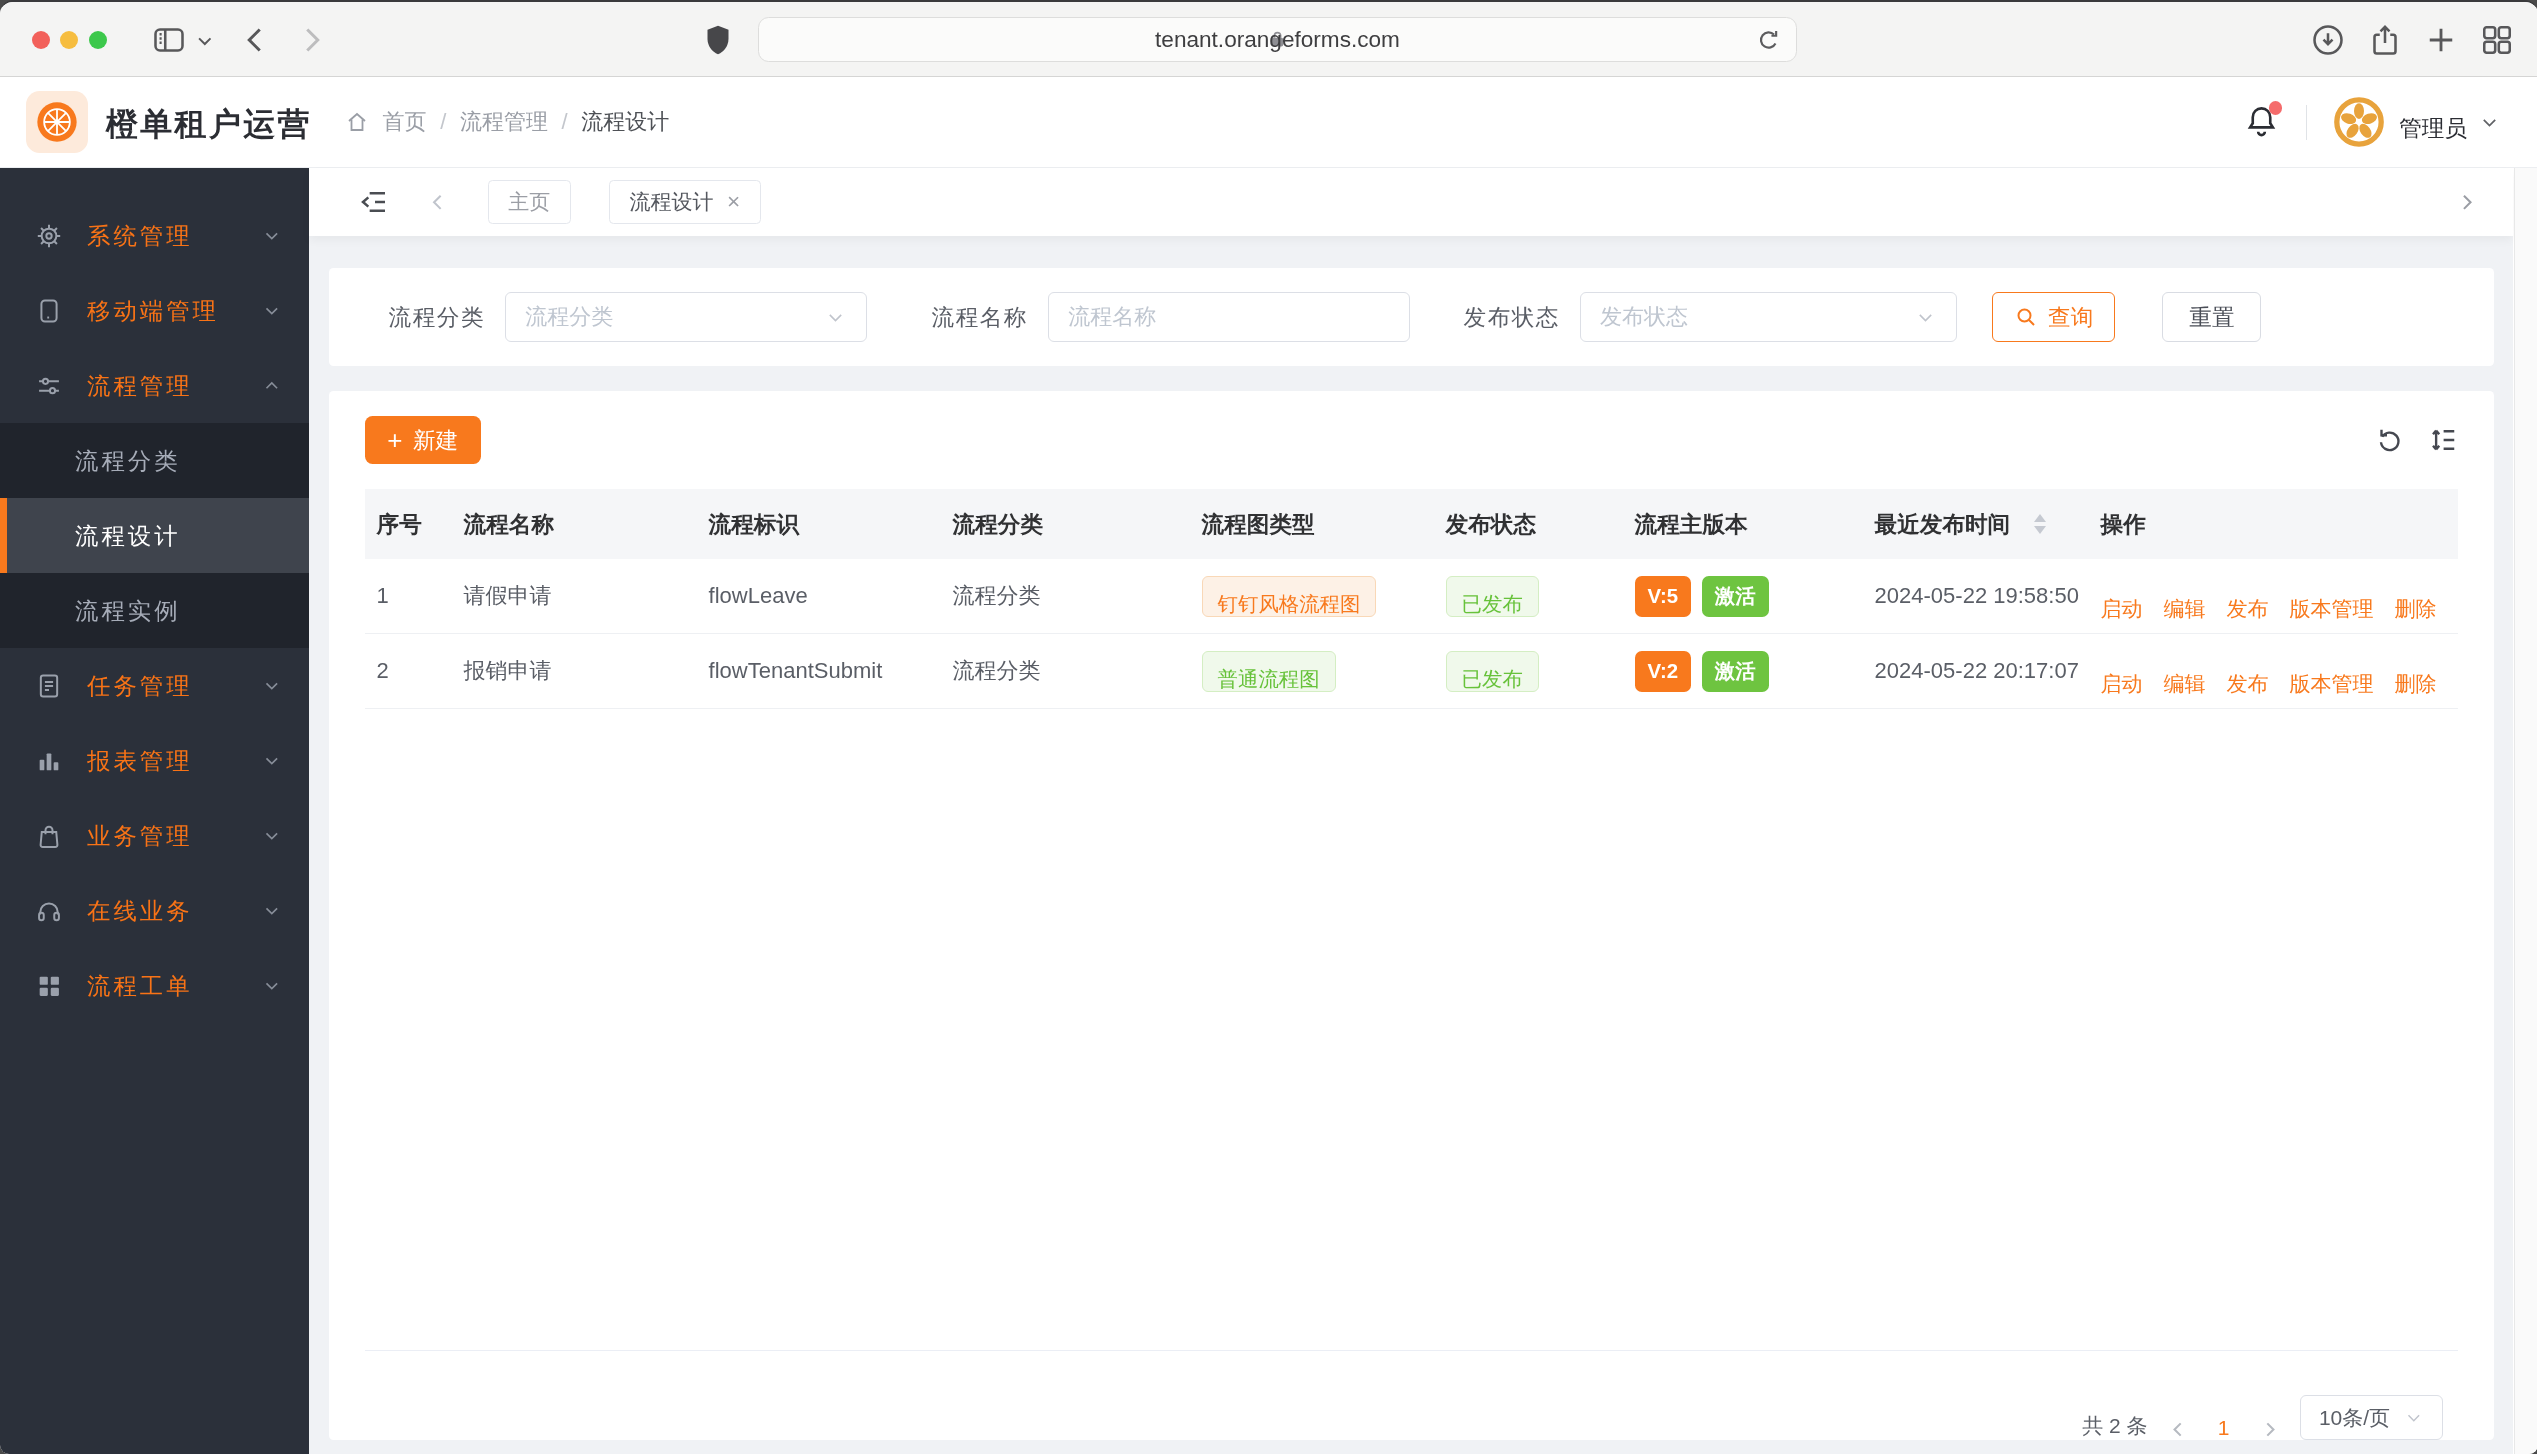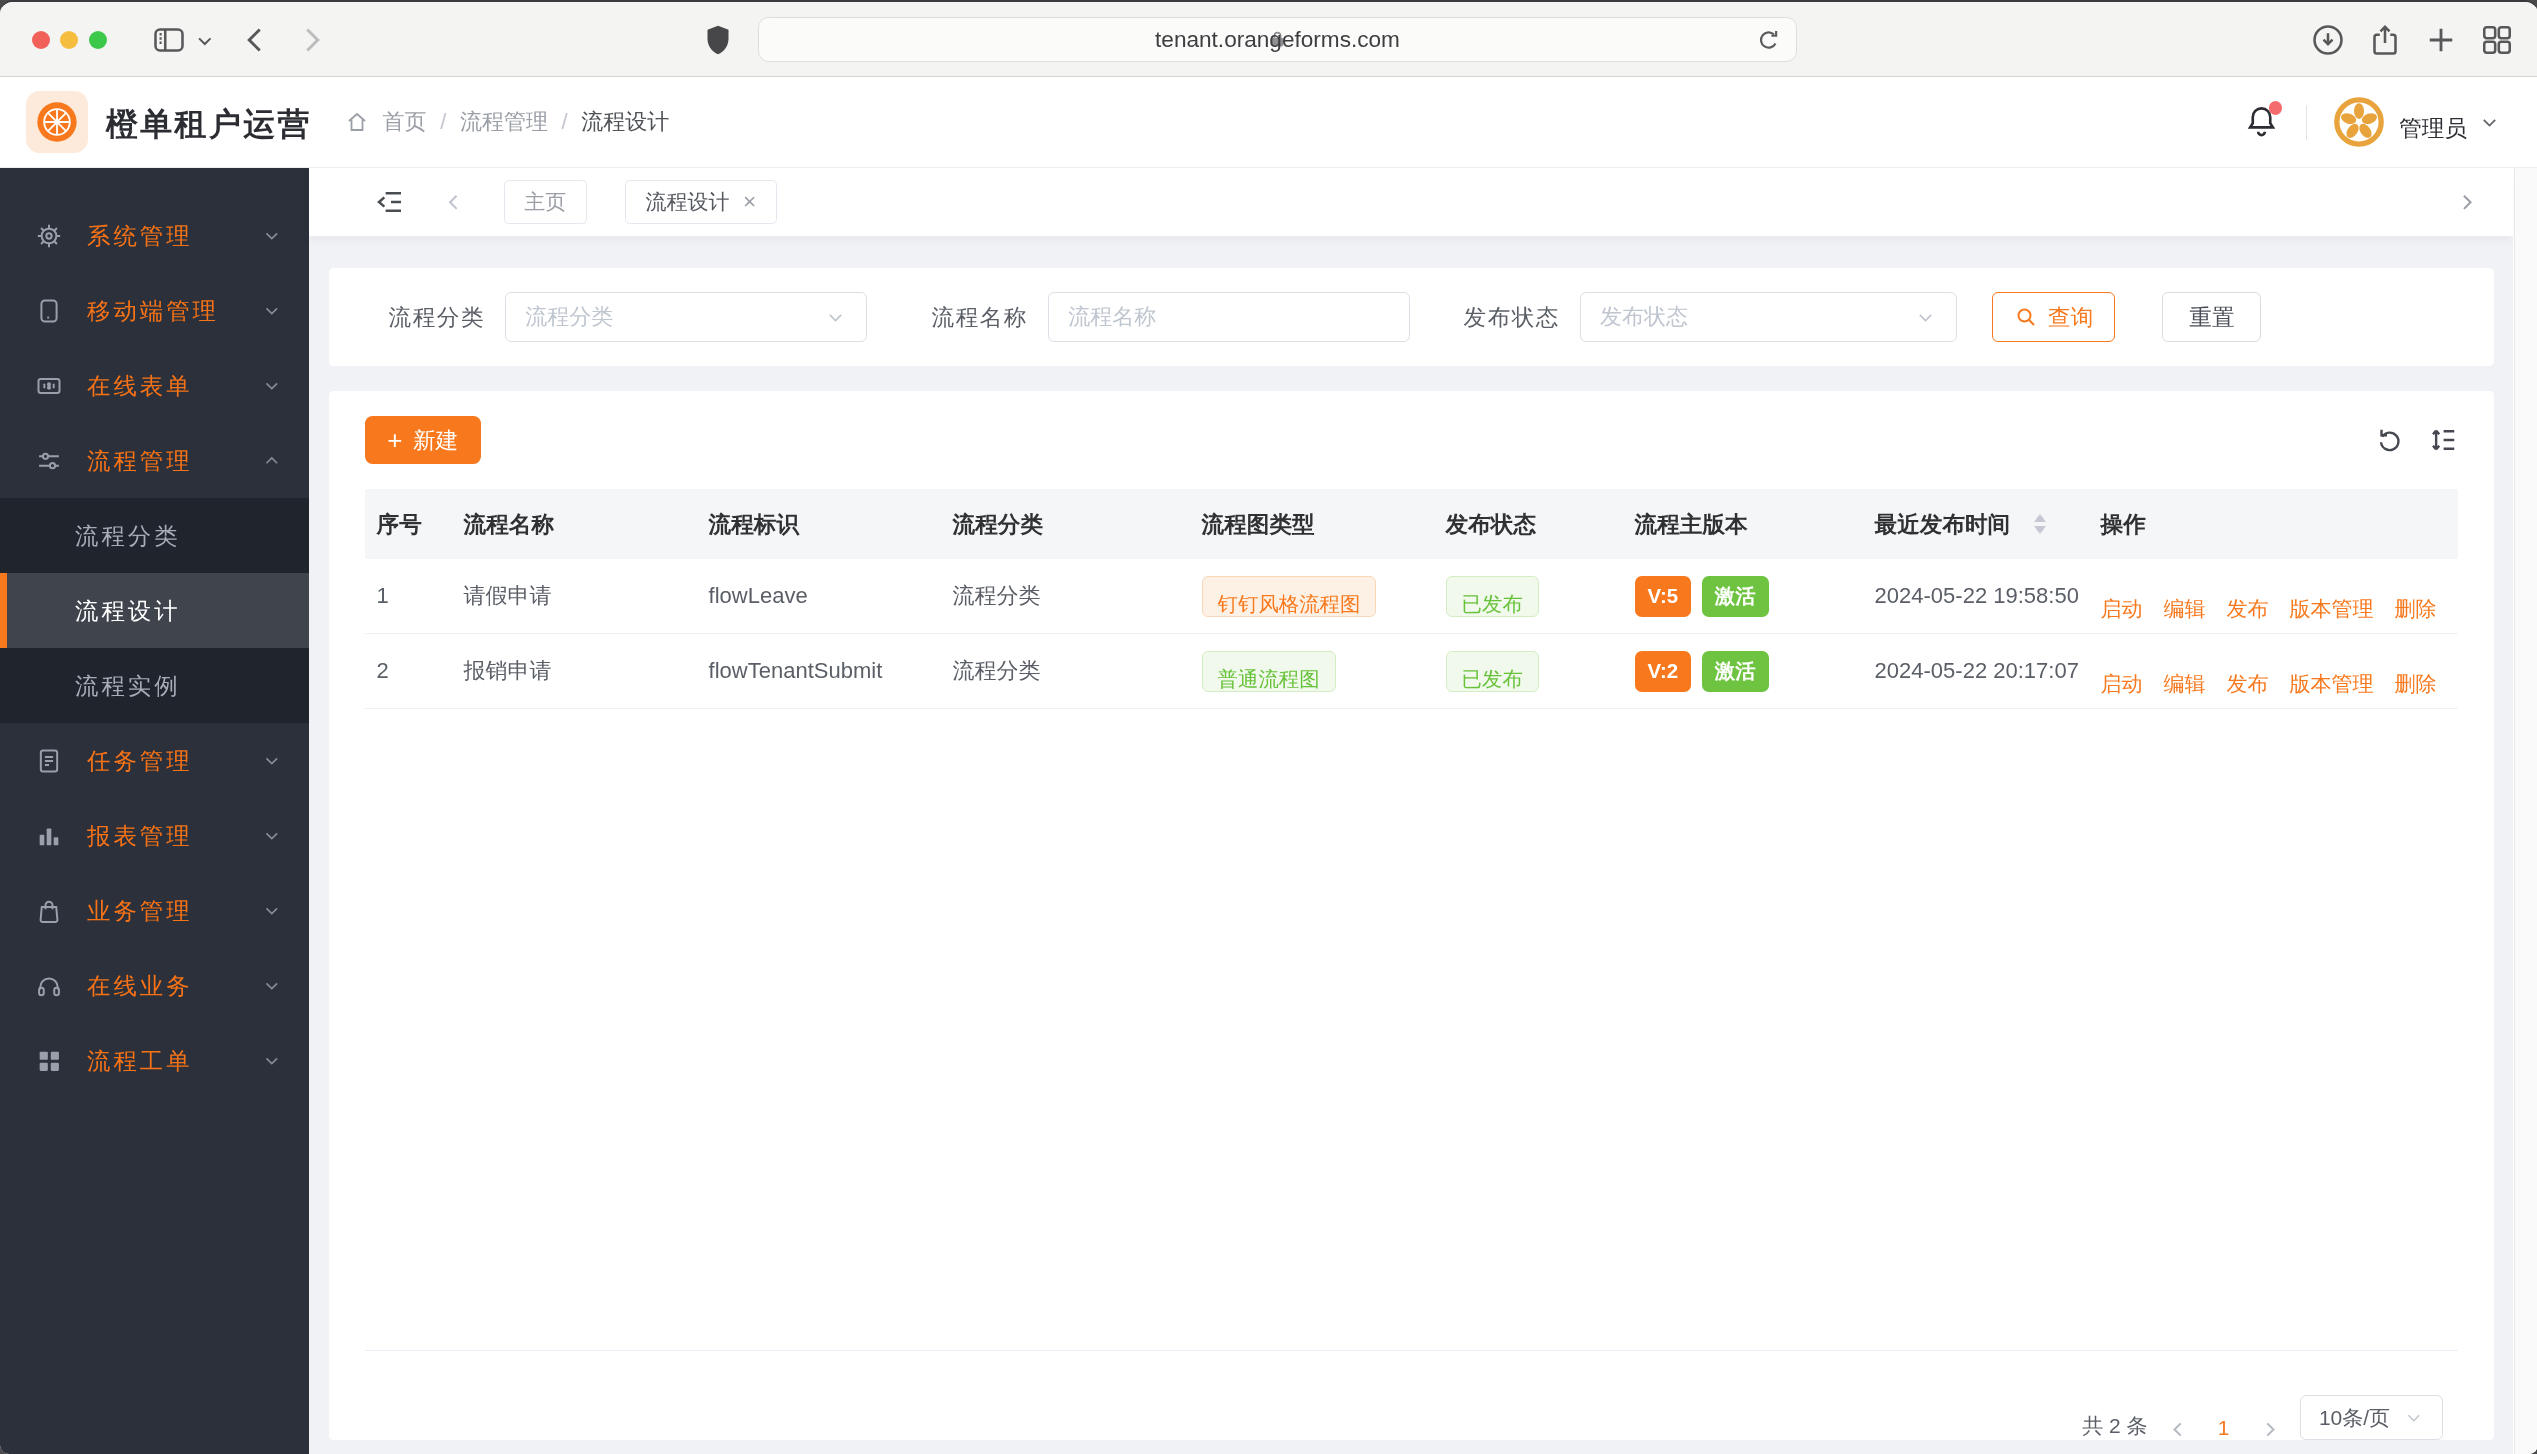--- a/index.html
+++ b/index.html
@@ -45,21 +45,21 @@
   .side-item .s-caret { position:absolute; right:27px; color:#878d98; }
   .submenu { background:#20242c; }
   .sub-item { position:relative; height:75px; display:flex; align-items:center; padding-left:75px; color:#a6acb8; font-size:23.4px; letter-spacing:3px; cursor:pointer; }
   .sub-item.active { background:#3f444d; color:#fff; }
   .sub-item.active::before { content:""; position:absolute; left:0; top:0; width:6.8px; height:100%; background:#f8791d; }
 
   
   .content { position:absolute; left:309px; top:166px; width:2204px; height:1288px; background:#f0f2f5; }
   .scroll-track { position:absolute; right:0; top:166px; width:24px; height:1288px; background:#fafafa; border-left:0.8px solid #e8e8e8; }
 
-  .tabstrip { position:absolute; left:0; top:0; width:100%; height:68px; background:#fff; box-shadow:0 4.5px 9px rgba(0,0,0,.045); display:flex; align-items:center; padding-left:64px; gap:38px; }
+  .tabstrip { position:absolute; left:0; top:0; width:100%; height:68px; background:#fff; box-shadow:0 4.5px 9px rgba(0,0,0,.045); display:flex; align-items:center; padding-left:48px; gap:38px; }
   .collapse-icon { width:32px; height:32px; color:#4a4d52; }
   .tab-nav { color:#c0c4cc; width:22.6px; height:22.6px; }
   .tab { height:44px; display:flex; align-items:center; padding:0 19.6px; background:#fff; border:0.8px solid #e4e7ed; border-radius:4.5px; font-size:21px; color:#9b9ea5; cursor:pointer; }
   .tab.active { color:#55585f; }
   .tab .close { margin-left:13.6px; color:#9b9ea5; font-size:22.6px; }
   .tabstrip-right { position:absolute; right:35px; color:#9b9ea5; width:22.6px; height:22.6px; }
 
   .card { position:absolute; background:#fff; border-radius:4.5px; }
   .filter-card { left:19.6px; top:100px; width:2165px; height:98px; display:flex; align-items:center; padding:0 60px; }
   .f-label { font-size:22.6px; color:#5a5e66; margin-right:19.6px; letter-spacing:1.5px; }
@@ -263,36 +263,20 @@
       <span class="s-label">移动端管理</span>
       <span class="s-caret">
           <svg width="19.6" height="19.6" viewBox="0 0 24 24" fill="none" stroke="currentColor" stroke-width="2">
             <path d="M5.5 9l6.5 6.5L18.5 9"></path>
           </svg>
         </span>
     </div>
     <div class="side-item">
       <span class="s-icon">
         <svg viewBox="0 0 24 24" fill="none" stroke="currentColor" stroke-width="1.7">
-            <rect x="3" y="6" width="18" height="12" rx="2"></rect>
-            <path d="M8 10v4M16 10v4"></path>
-            <circle cx="12" cy="10.6" r="0.9" fill="currentColor"></circle>
-            <circle cx="12" cy="13.4" r="0.9" fill="currentColor"></circle>
-          </svg>
-      </span>
-      <span class="s-label">在线表单</span>
-      <span class="s-caret">
-          <svg width="19.6" height="19.6" viewBox="0 0 24 24" fill="none" stroke="currentColor" stroke-width="2">
-            <path d="M5.5 9l6.5 6.5L18.5 9"></path>
-          </svg>
-        </span>
-    </div>
-    <div class="side-item">
-      <span class="s-icon">
-        <svg viewBox="0 0 24 24" fill="none" stroke="currentColor" stroke-width="1.7">
             <path d="M3.5 8h17M3.5 16h17"></path>
             <circle cx="9" cy="8" r="2.2" fill="#2b303a"></circle>
             <circle cx="15" cy="16" r="2.2" fill="#2b303a"></circle>
           </svg>
       </span>
       <span class="s-label">流程管理</span>
       <span class="s-caret">
           <svg width="19.6" height="19.6" viewBox="0 0 24 24" fill="none" stroke="currentColor" stroke-width="2">
             <path d="M5.5 15l6.5-6.5L18.5 15"></path>
           </svg>

